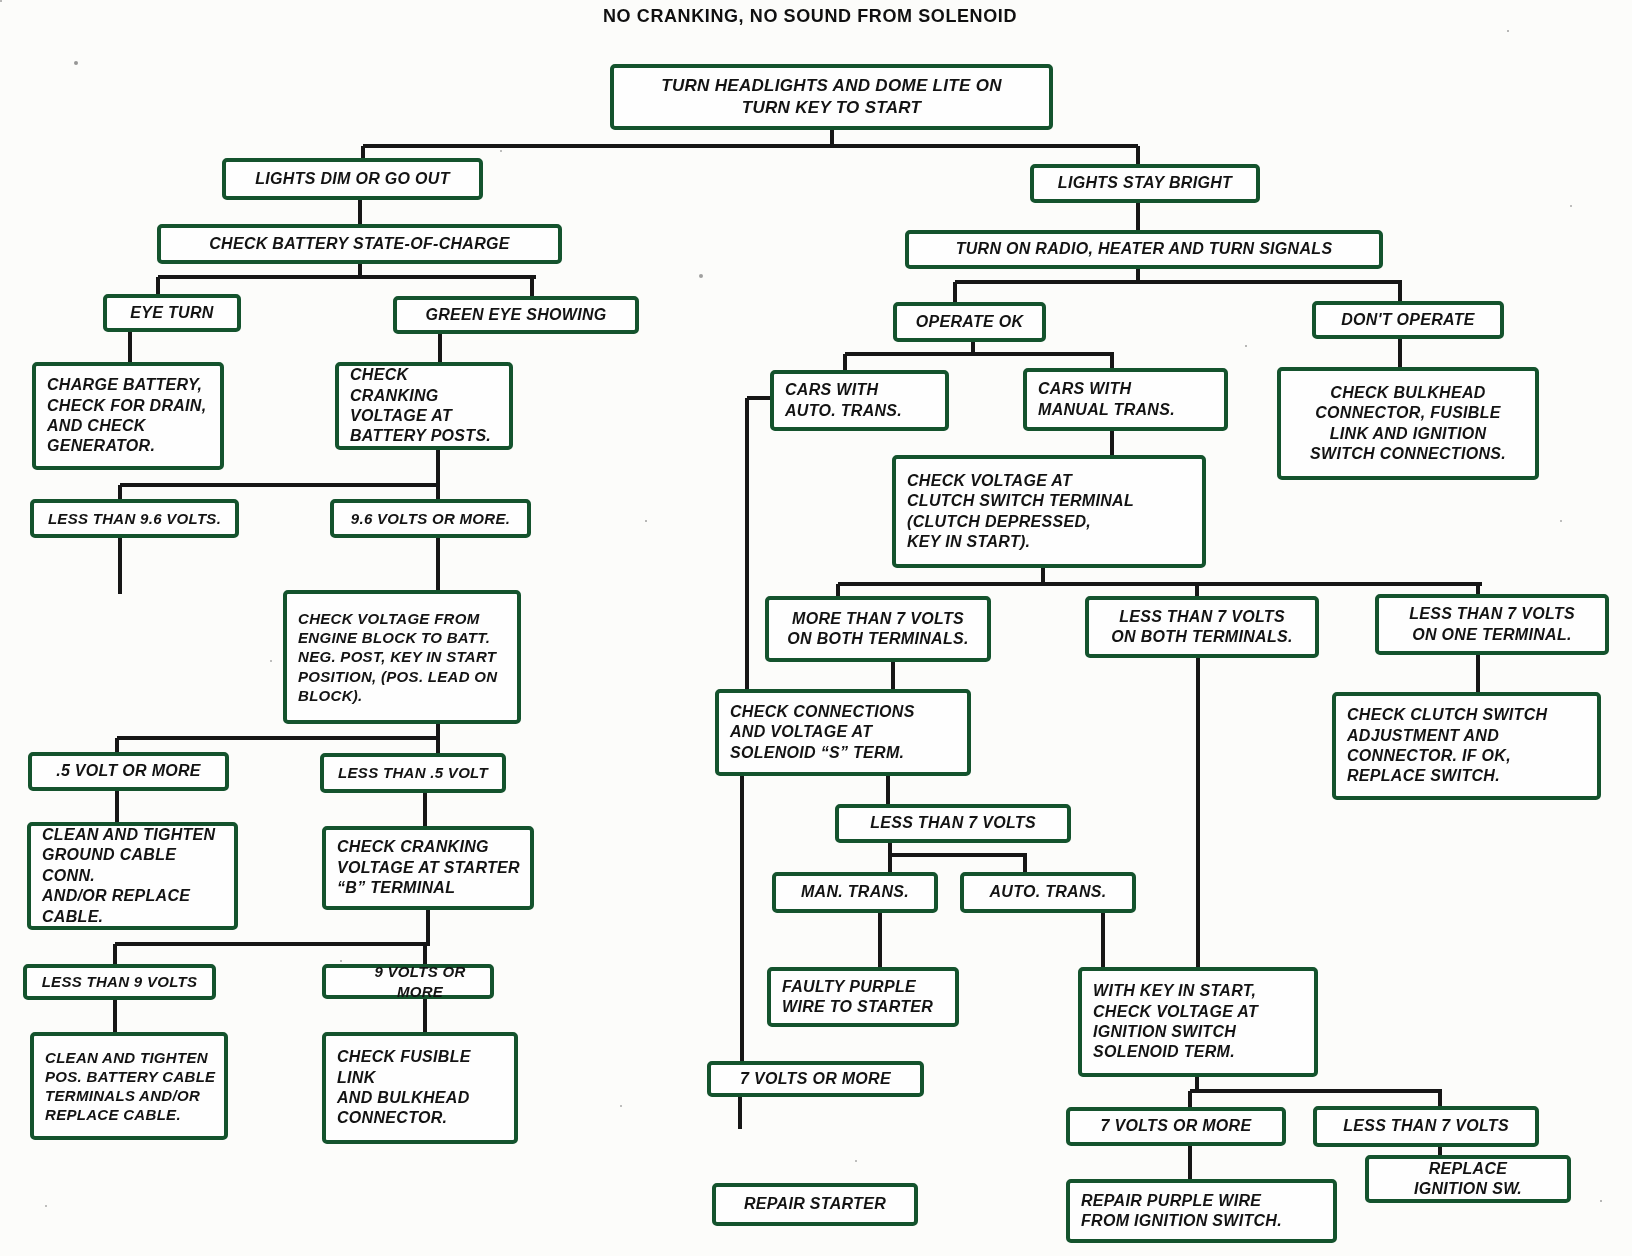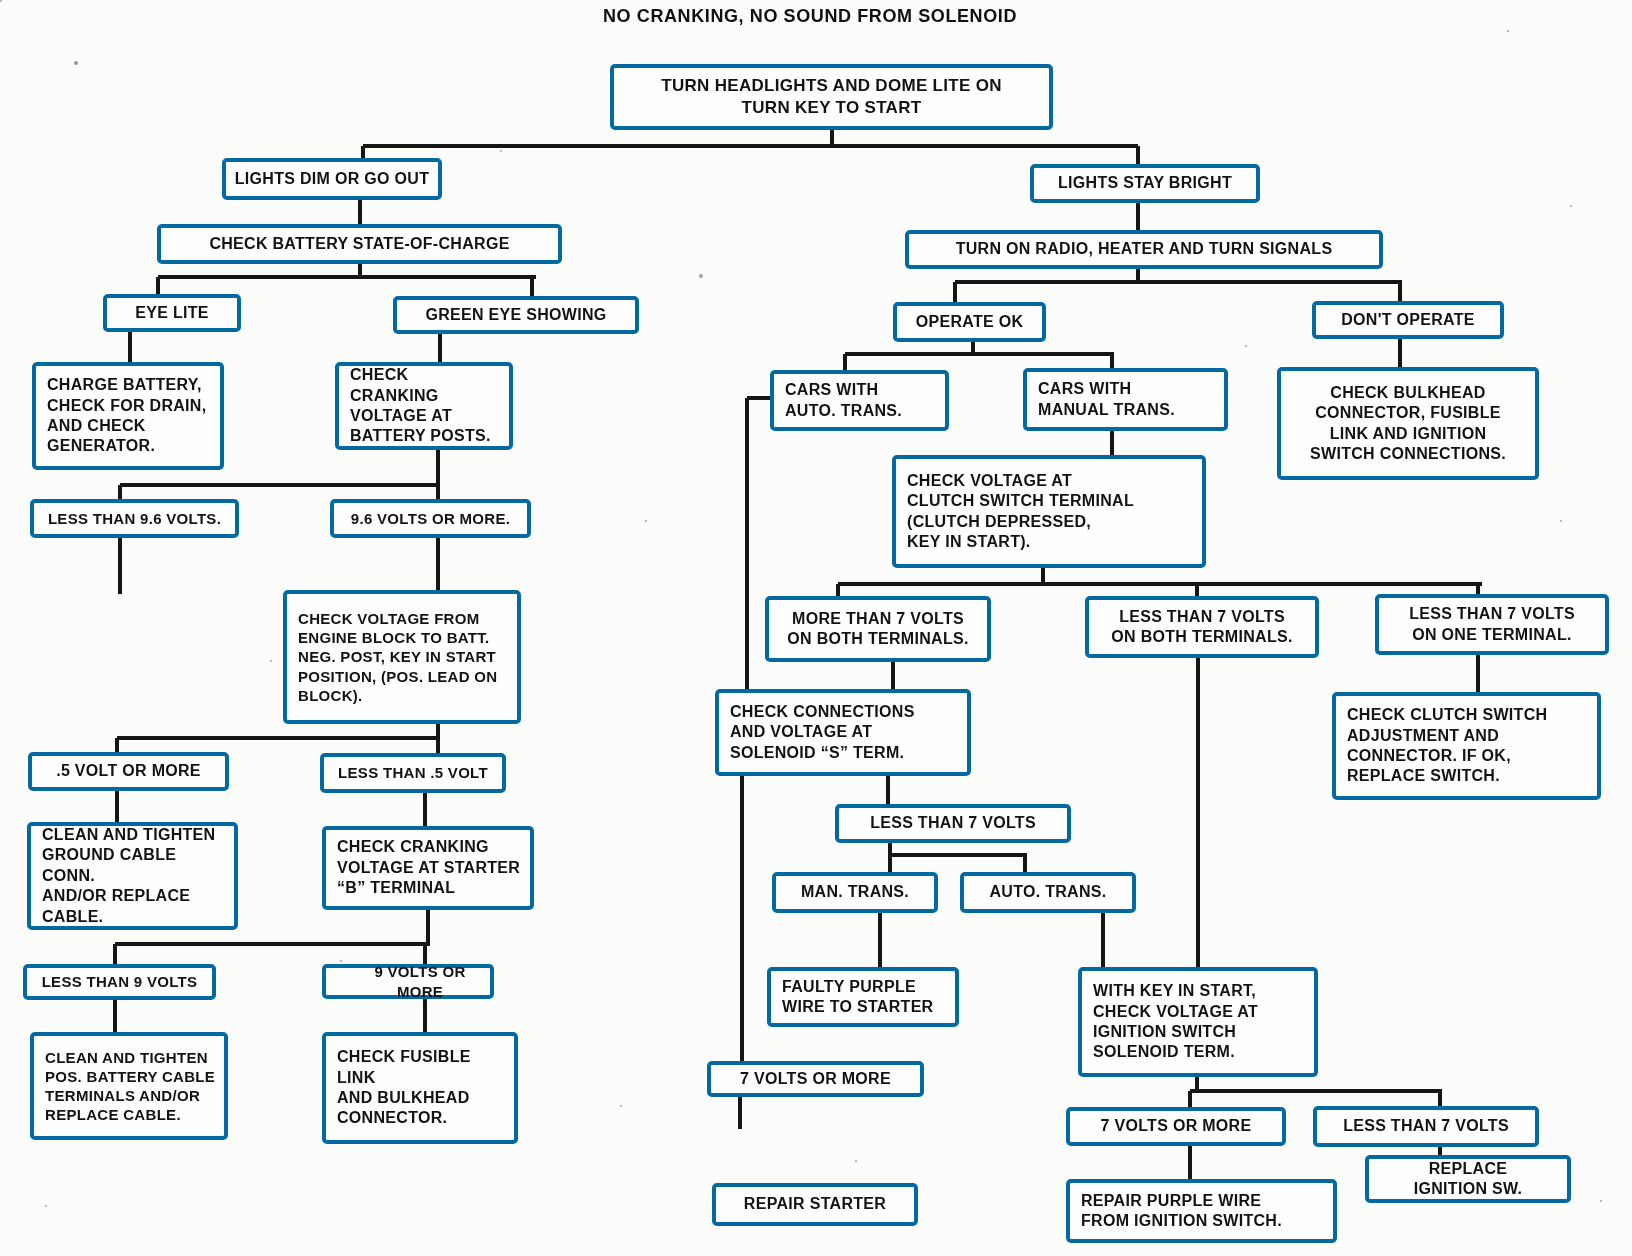--- a/index.html
+++ b/index.html
@@ -9,25 +9,26 @@
     font-family:"Liberation Sans","DejaVu Sans",sans-serif;
     color:#121212;
   }
   .title{
     position:absolute;text-align:center;
     font-weight:700;font-size:18px;letter-spacing:.6px;
     color:#101010;white-space:nowrap;
   }
   .node{
     position:absolute;box-sizing:border-box;
-    border:4px solid #0369a1;border-radius:5px;background:#fefefe;
+    border:4px solid #14532d;border-radius:5px;background:#fefefe;
     display:flex;align-items:center;justify-content:center;
     font-weight:700;font-size:16px;line-height:1.28;letter-spacing:.3px;
     text-align:center;white-space:pre-line;padding:2px 8px;
     color:#131313;
+    font-style:italic;
   }
   .node.left{justify-content:flex-start;text-align:left;padding-left:11px;}
   .edge{position:absolute;background:#161616;}
   .edge.h{height:4px;}
   .edge.v{width:4px;}
   .specks{position:absolute;left:0;top:0;width:2px;height:2px;background:#555;border-radius:50%;
     box-shadow: 75px 62px 0 1px #444, 1507px 30px 0 0 #555, 586px 300px 0 0 #666,
       700px 275px 0 1px #555, 1570px 205px 0 0 #666, 645px 520px 0 0 #555,
       270px 660px 0 0 #666, 930px 640px 0 1px #555, 1560px 520px 0 0 #666,
       340px 960px 0 0 #555, 855px 1160px 0 0 #666, 1010px 905px 0 1px #555,
@@ -100,25 +101,25 @@
     <div class="edge v" style="left: 1476px; top: 654px; height: 40px;"></div>
     <div class="edge v" style="left: 738px; top: 1096px; height: 33px;"></div>
     <div class="edge v" style="left: 1195px; top: 1076px; height: 17px;"></div>
     <div class="edge h" style="left: 1190px; top: 1089px; width: 252px;"></div>
     <div class="edge v" style="left: 1188px; top: 1091px; height: 18px;"></div>
     <div class="edge v" style="left: 1438px; top: 1091px; height: 17px;"></div>
     <div class="edge v" style="left: 1188px; top: 1145px; height: 36px;"></div>
     <div class="edge v" style="left: 1438px; top: 1146px; height: 33px;"></div>
     <div class="node" style="left: 610px; top: 64px; width: 443px; height: 66px; font-size: 17px;"><span>TURN HEADLIGHTS AND DOME LITE ON
 TURN KEY TO START</span></div>
-    <div class="node" style="left: 222px; top: 158px; width: 220px; height: 42px;"><span>LIGHTS DIM OR GO OUT</span></div>
+    <div class="node" style="left: 222px; top: 158px; width: 261px; height: 42px;"><span>LIGHTS DIM OR GO OUT</span></div>
     <div class="node" style="left: 1030px; top: 164px; width: 230px; height: 39px;"><span>LIGHTS STAY BRIGHT</span></div>
     <div class="node" style="left: 157px; top: 224px; width: 405px; height: 40px;"><span>CHECK BATTERY STATE-OF-CHARGE</span></div>
     <div class="node" style="left: 905px; top: 230px; width: 478px; height: 39px;"><span>TURN ON RADIO, HEATER AND TURN SIGNALS</span></div>
-    <div class="node" style="left: 103px; top: 294px; width: 138px; height: 38px;"><span>EYE LITE</span></div>
+    <div class="node" style="left: 103px; top: 294px; width: 138px; height: 38px;"><span>EYE TURN</span></div>
     <div class="node" style="left: 393px; top: 296px; width: 246px; height: 38px;"><span>GREEN EYE SHOWING</span></div>
     <div class="node" style="left: 893px; top: 302px; width: 153px; height: 40px;"><span>OPERATE OK</span></div>
     <div class="node" style="left: 1312px; top: 301px; width: 192px; height: 38px;"><span>DON'T OPERATE</span></div>
     <div class="node left" style="left: 32px; top: 362px; width: 192px; height: 108px;"><span>CHARGE BATTERY,
 CHECK FOR DRAIN,
 AND CHECK
 GENERATOR.</span></div>
     <div class="node left" style="left: 335px; top: 362px; width: 178px; height: 88px;"><span>CHECK CRANKING
 VOLTAGE AT
 BATTERY POSTS.</span></div>

